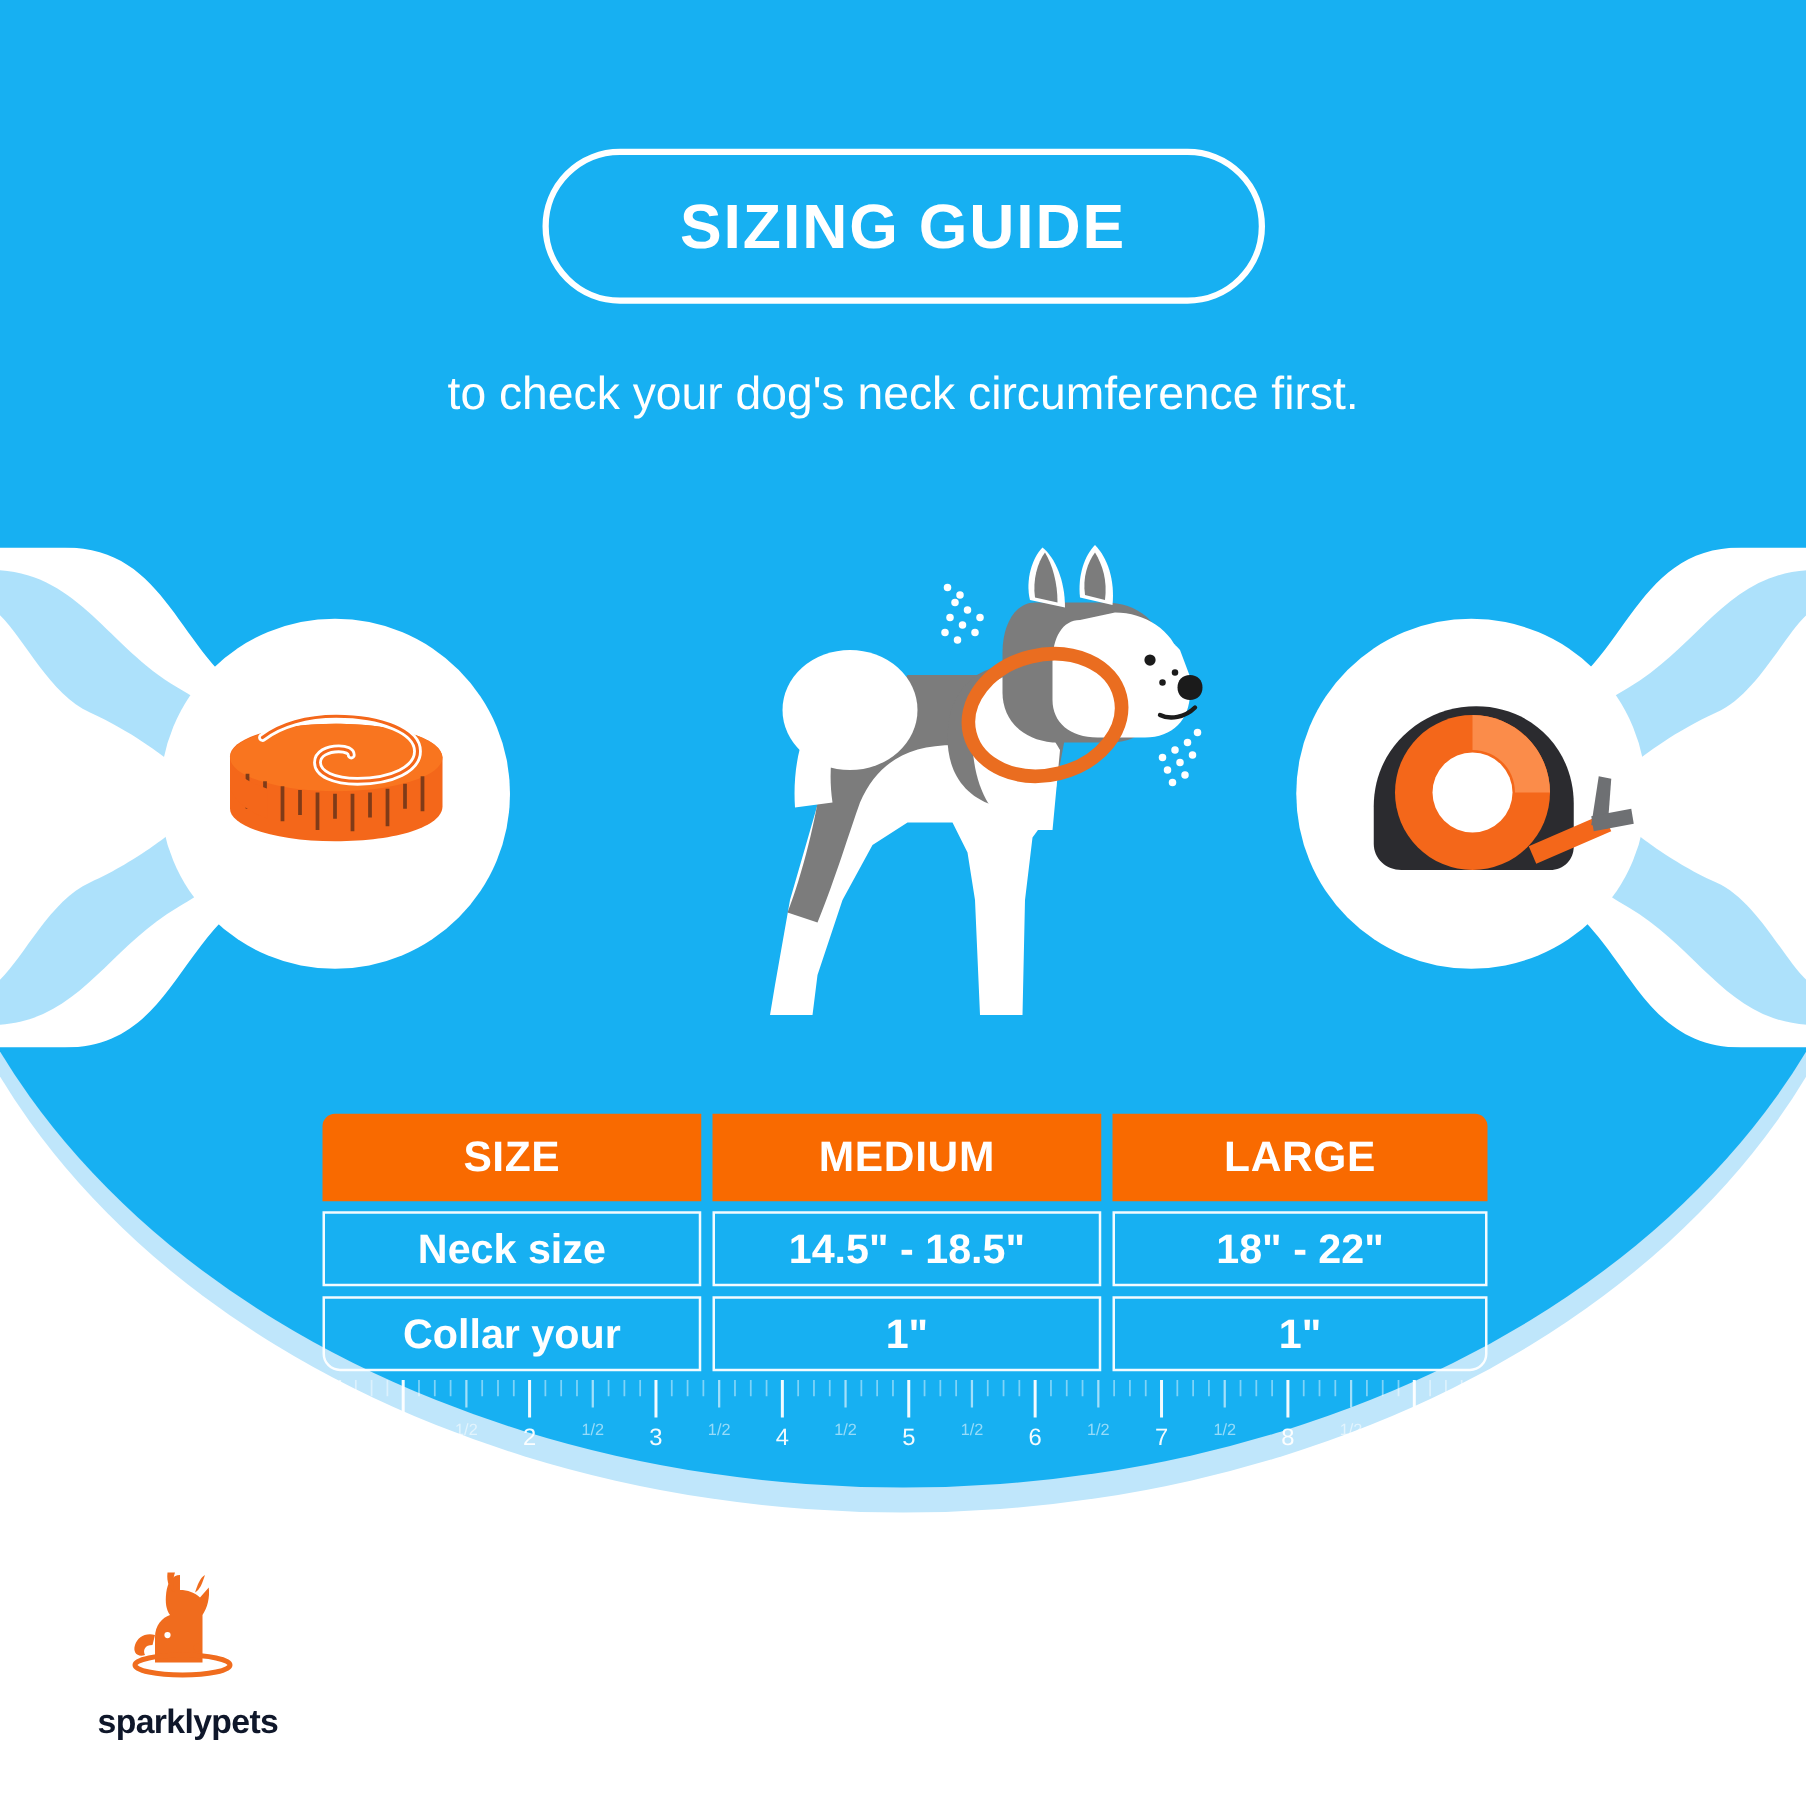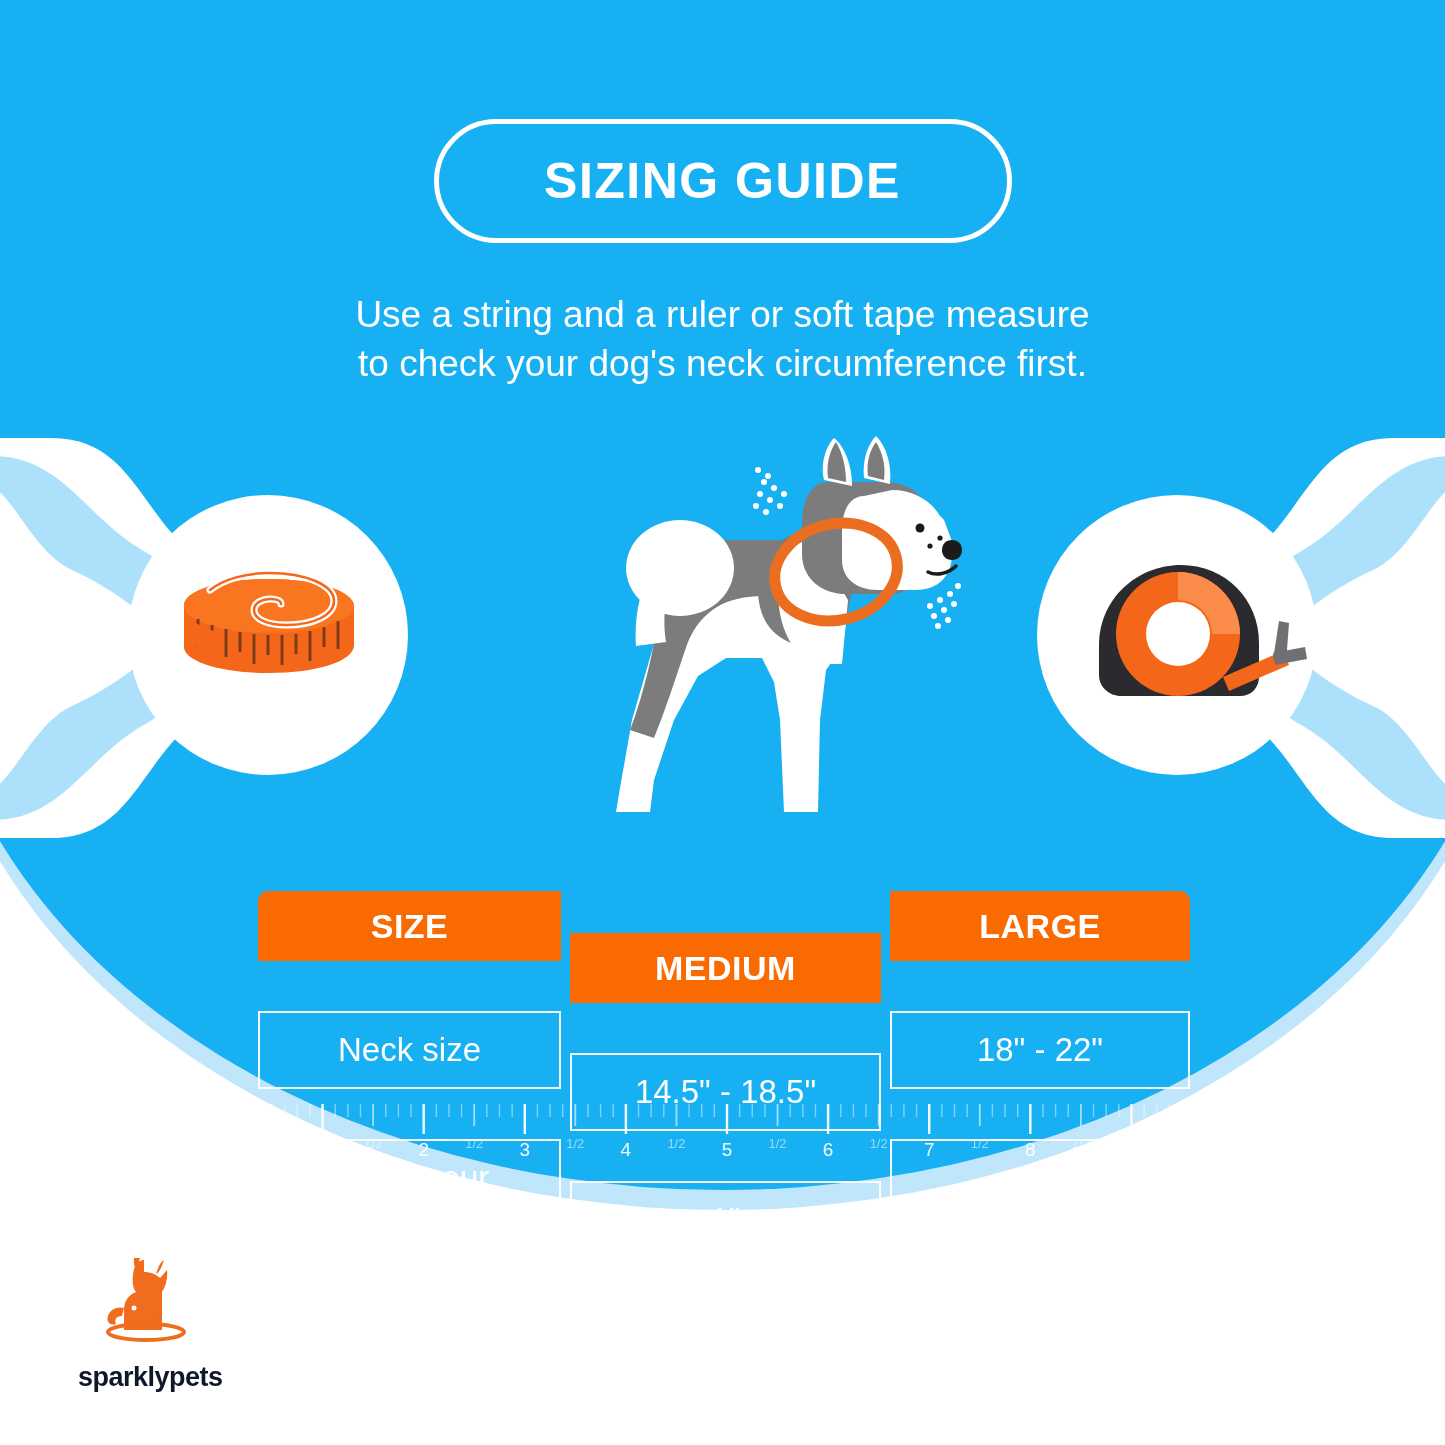--- a/index.html
+++ b/index.html
@@ -91,37 +91,38 @@
   .trow { display: flex; }
   .trow + .trow { margin-top: 8px; }
   .cell {
     display: flex; align-items: center; justify-content: center;
     color: #ffffff;
     text-align: center;
     font-size: 33px;
     font-weight: 500;
   }
   .cell.c1 { width: 303px; }
-  .cell.c2 { width: 311px; margin-left: 9px; margin-top: 42px; }
+  .cell.c2 { width: 311px; margin-left: 9px; }
   .cell.c3 { width: 300px; margin-left: 9px; }
 
   .head-row .cell {
     background: #f96a00;
     height: 70px;
     font-weight: bold;
     font-size: 34px;
     letter-spacing: 0.5px;
   }
   .head-row .c1 { border-radius: 10px 0 0 0; }
   .head-row .c3 { border-radius: 0 10px 0 0; }
 
   .body-row .cell {
-    height: 78px;
+    height: 60px;
     border: 2px solid rgba(255,255,255,0.95);
     background: transparent;
+    font-weight: bold;
   }
   .body-row.last .c1 { border-radius: 0 0 0 14px; }
   .body-row.last .c3 { border-radius: 0 0 14px 0; }
 
   
   .ruler { position: absolute; left: 262px; top: 1102px; width: 930px; height: 68px; }
   .ruler svg { display: block; width: 100%; height: 100%; }
 
   
   .logo { position: absolute; left: 78px; top: 1252px; width: 200px; height: 148px; }
@@ -196,21 +197,20 @@
         <path d="M236,158 L268,152 L270,164 L238,170 Z" fill="#6e7073"></path>
       </g>
     </svg>
   </div>
 
   <div class="title-pill">
     <div class="title-text">SIZING GUIDE</div>
   </div>
 
   <div class="subtitle">
-    <div>Use a string and a ruler or soft tape measure</div>
     <div>to check your dog's neck circumference first.</div>
   </div>
 
   <div class="dog-wrap">
     <svg viewBox="0 0 460 420">
       <g>
         <path d="M196,150 C176,150 150,172 146,210 L120,300 L108,368 L104,392 L138,392 L142,360 L162,300 L186,256 L214,238 L250,238 L262,262 L268,300 L272,392 L306,392 L308,300 L314,250 L330,228 L336,190 L320,150 Z" fill="#ffffff"></path>
         <path d="M196,148 C172,148 148,168 144,208 C142,230 130,280 118,310 L142,318 C156,284 168,244 176,222 C190,190 214,176 252,176 L316,176 C332,176 340,164 340,150 C340,130 318,120 300,120 L214,120 Z" fill="#7c7c7c"></path>
         <path d="M300,112 C262,112 246,140 246,170 C246,196 258,216 282,224 L330,224 L340,170 L330,120 Z" fill="#7c7c7c"></path>
         <ellipse cx="168" cy="148" rx="54" ry="48" fill="#ffffff"></ellipse>

